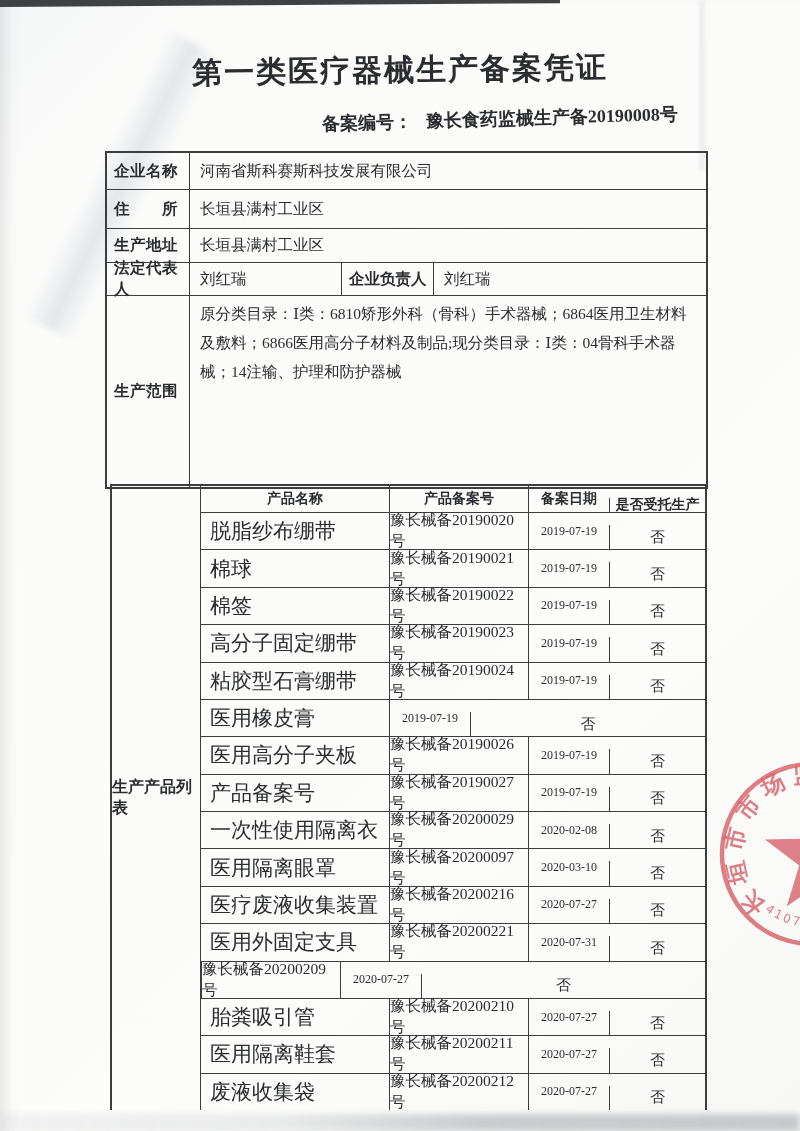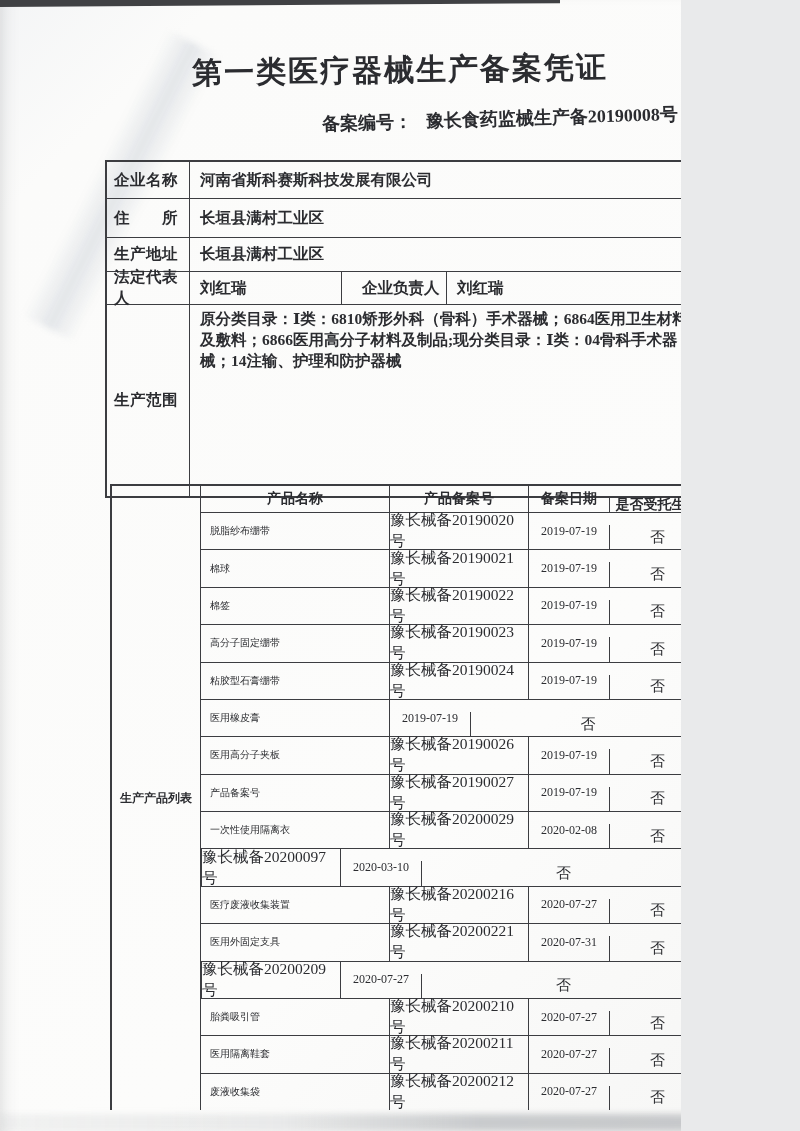--- a/index.html
+++ b/index.html
@@ -8,21 +8,21 @@
     --stamp:#d8535e;
   }
   html,body{margin:0;padding:0;}
   body{
     width:800px;height:1131px;overflow:hidden;
     background:#e9eaeb;
     font-family:"Liberation Serif","DejaVu Serif",serif;
     color:var(--ink);
   }
   .page{
-    position:relative;width:681px;height:1131px;overflow:hidden;
+    position:relative;width:800px;height:1131px;overflow:hidden;
     background:linear-gradient(135deg,#f4f5f6 0%,#fbfbfa 12%,#fcfcfb 70%,#f7f7f6 100%);
     box-shadow:inset 14px 0 20px -16px rgba(60,65,70,.25);
   }
   
   .scan-strip{position:absolute;left:0;top:0;width:560px;height:7px;background:#404144;
     clip-path:polygon(0 0,100% 0,100% 45%,0 100%);}
   .fold-shadow{position:absolute;left:168px;top:30px;width:58px;height:320px;
     background:linear-gradient(to right,rgba(190,196,204,0) 0%,rgba(198,204,212,.45) 50%,rgba(190,196,204,0) 100%);
     transform:rotate(27deg);transform-origin:top left;filter:blur(3px);}
   .crease-right{position:absolute;left:700px;top:0;width:4px;height:170px;
@@ -35,41 +35,41 @@
     position:absolute;left:0;top:50px;width:800px;text-align:center;
     font-size:30px;font-weight:bold;letter-spacing:2px;
     transform:rotate(-.8deg);
   }
   .filing-line{
     position:absolute;left:322px;top:112px;font-size:18px;font-weight:bold;
     transform:rotate(-1.6deg);transform-origin:left center;white-space:nowrap;
   }
   .filing-line .lbl{margin-right:14px;}
   
-  .itable{position:absolute;left:105px;top:160px;width:603px;border:2px solid var(--line);box-sizing:border-box;}
+  .itable{position:absolute;left:105px;top:151px;width:603px;border:2px solid var(--line);box-sizing:border-box;}
   .irow{display:flex;border-top:1.5px solid var(--line);box-sizing:border-box;}
   .irow:first-child{border-top:none;}
-  .icell{display:flex;align-items:center;box-sizing:border-box;font-size:15.5px;font-weight:bold;}
+  .icell{display:flex;align-items:center;box-sizing:border-box;font-size:15.5px;}
   .ilabel{width:83px;flex:none;border-right:1.5px solid var(--line);font-weight:bold;padding-left:7px;letter-spacing:.5px;}
   .ival{flex:1;padding-left:10px;}
   .w152{width:152px;flex:none;border-right:1.5px solid var(--line);}
-  .w92{width:92px;flex:none;border-right:1.5px solid var(--line);font-weight:bold;padding-left:7px;margin-left:13px;}
+  .w92{width:92px;flex:none;border-right:1.5px solid var(--line);font-weight:bold;padding-left:7px;}
   .h36{height:36px}.h39{height:39px}.h34{height:34px}.h33{height:33px}.h192{height:192px}
-  .scope-val{align-items:flex-start;padding:3px 8px 0 10px;line-height:21px;font-size:15.5px;}
+  .scope-val{align-items:flex-start;padding:3px 8px 0 10px;line-height:29px;font-size:15.5px;}
   
   .ptable{position:absolute;left:110px;top:484px;width:597px;height:626px;
     border:2px solid var(--line);border-bottom:none;box-sizing:border-box;display:flex;}
   .pside{width:89px;flex:none;border-right:1.5px solid var(--line);box-sizing:border-box;
-    display:flex;align-items:center;justify-content:center;font-weight:bold;font-size:12px;}
+    display:flex;align-items:center;justify-content:center;font-weight:bold;font-size:16px;}
   .pmain{flex:1;display:flex;flex-direction:column;min-width:0;}
   .prow{display:flex;border-bottom:1.5px solid var(--line);box-sizing:border-box;align-items:stretch;flex:1;min-height:0;}
   .prow:last-child{border-bottom:none;}
   .phead{flex:none;height:27px;font-weight:bold;font-size:14px;}
   .pcell{display:flex;align-items:center;box-sizing:border-box;min-width:0;}
-  .c-name{width:188px;flex:none;padding-left:9px;font-size:10px;}
+  .c-name{width:188px;flex:none;padding-left:9px;font-size:21px;}
   .c-no{width:139px;flex:none;border-left:1.5px solid var(--line);justify-content:center;font-size:15.5px;}
   .c-date{width:81px;flex:none;border-left:1.5px solid var(--line);justify-content:center;font-size:12px;}
   .c-oem{flex:1;border-left:1.5px solid var(--line);justify-content:center;font-size:15px;margin-top:12px;}
   .phead .pcell{justify-content:center;padding-left:0;font-size:14px;}
   
   .stamp{position:absolute;left:702px;top:742px;width:220px;height:224px;
     mix-blend-mode:multiply;opacity:.88;}
 </style>
 </head>
 <body>
@@ -177,20 +177,21 @@
         </div>
 
         <div class="prow">
           <div class="pcell c-name">一次性使用隔离衣</div>
           <div class="pcell c-no">豫长械备20200029号</div>
           <div class="pcell c-date">2020-02-08</div>
           <div class="pcell c-oem">否</div>
         </div>
 
         <div class="prow">
+          <div class="pcell c-name">医用隔离眼罩</div>
           <div class="pcell c-no">豫长械备20200097号</div>
           <div class="pcell c-date">2020-03-10</div>
           <div class="pcell c-oem">否</div>
         </div>
 
         <div class="prow">
           <div class="pcell c-name">医疗废液收集装置</div>
           <div class="pcell c-no">豫长械备20200216号</div>
           <div class="pcell c-date">2020-07-27</div>
           <div class="pcell c-oem">否</div>

